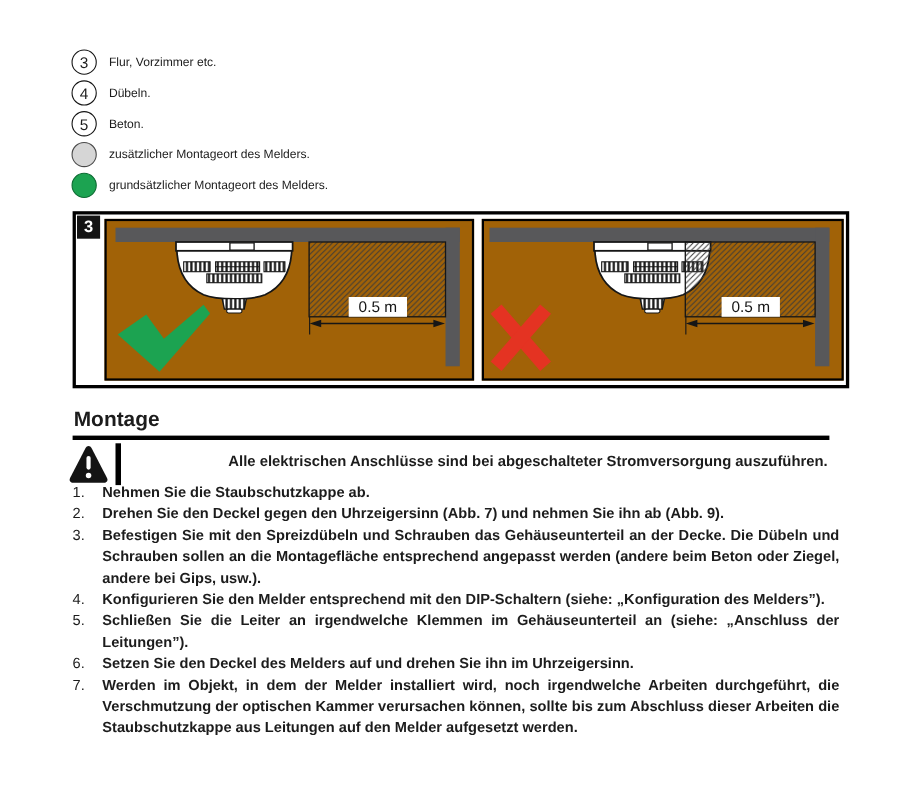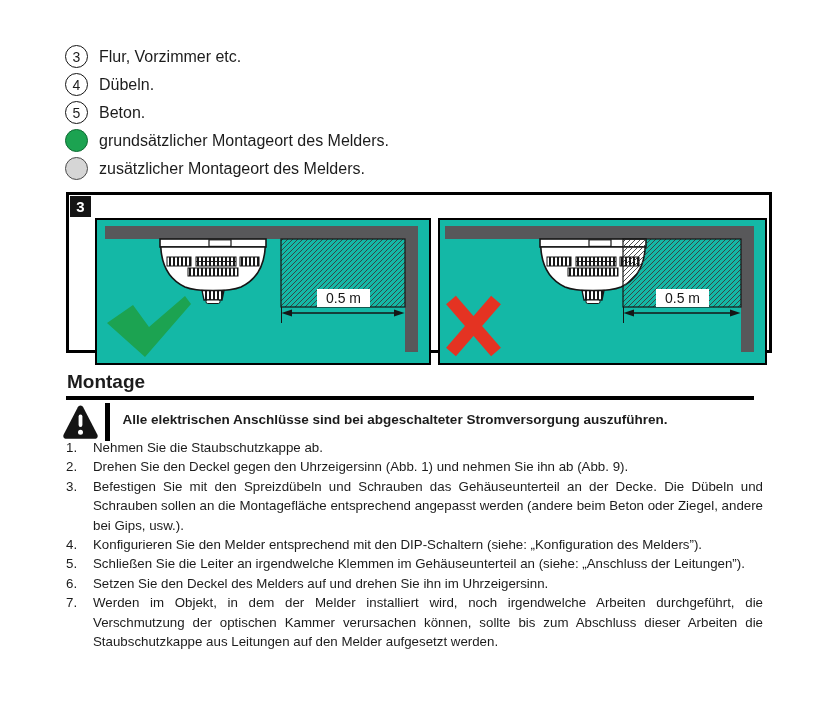--- a/index.html
+++ b/index.html
@@ -9,46 +9,46 @@
   
   .legend{position:absolute;left:65px;top:45px;display:flex;flex-direction:column;gap:5px;}
   .legend-row{display:flex;align-items:center;gap:11px;height:23px;}
   .lmark{flex:0 0 auto;box-sizing:border-box;}
   .circle{width:23px;height:23px;border:1.7px solid #141414;border-radius:50%;
           display:flex;align-items:center;justify-content:center;
           font-size:14px;font-weight:400;background:#fff;}
   .dot{width:23px;height:23px;border-radius:50%;}
   .dot-green{background:#1CA351;border:1.4px solid #0e6b33;}
   .dot-gray{background:#d6d6d6;border:1.6px solid #4a4a4a;}
-  .ltext{font-size:16px;}
+  .ltext{font-size:11px;}
 
   
   .figure{position:absolute;left:66px;top:192px;width:706px;height:161px;
           border:3px solid #000;box-sizing:border-box;background:#fff;}
   .fig-label{position:absolute;left:1px;top:1px;width:21px;height:21px;background:#141414;
              color:#fff;font-weight:bold;font-size:15px;display:flex;
              align-items:center;justify-content:center;}
-  .panel{position:absolute;top:23px;height:147px;border:2px solid #000;
-         box-sizing:border-box;background:#14b8a6;}
+  .panel{position:absolute;top:4px;height:147px;border:2px solid #000;
+         box-sizing:border-box;background:#a16207;}
   .panel-left{left:26px;width:336px;}
   .panel-right{left:369px;width:329px;}
   .panel svg{display:block;width:100%;height:100%;}
 
   
   .sec-title{position:absolute;left:67px;top:371px;margin:0;font-size:19px;font-weight:bold;text-align:center;}
   .sec-rule{position:absolute;left:66px;top:396px;width:688px;height:4px;background:#000;}
 
   .warning{position:absolute;left:62px;top:403px;display:flex;align-items:flex-start;}
   .warn-icon{flex:0 0 auto;}
   .warn-bar{flex:0 0 auto;width:4.5px;height:38px;background:#000;margin-left:6px;}
-  .warn-text{margin:9px 0 0 13px;font-size:13.5px;font-weight:bold;width:630px;}
+  .warn-text{margin:9px 0 0 13px;font-size:13.5px;font-weight:bold;width:630px;text-align:right;}
 
   .steps{position:absolute;left:66px;top:438px;width:697px;margin:0;padding:0;list-style:none;}
   .step{display:grid;grid-template-columns:27px 1fr;font-size:13.3px;line-height:19.4px;}
-  .step .t{text-align:justify;}
+  .step .t{text-align:justify;font-weight:bold;}
 </style>
 </head>
 <body>
 
 <div class="page">
 
   <div class="legend">
     <div class="legend-row">
       <span class="lmark circle">
           <span>3</span>
@@ -61,26 +61,26 @@
         </span>
       <span class="ltext">Dübeln.</span>
     </div>
     <div class="legend-row">
       <span class="lmark circle">
           <span>5</span>
         </span>
       <span class="ltext">Beton.</span>
     </div>
     <div class="legend-row">
+      <span class="lmark dot dot-gray"></span>
+      <span class="ltext">zusätzlicher Montageort des Melders.</span>
+    </div>
+    <div class="legend-row">
       <span class="lmark dot dot-green"></span>
       <span class="ltext">grundsätzlicher Montageort des Melders.</span>
-    </div>
-    <div class="legend-row">
-      <span class="lmark dot dot-gray"></span>
-      <span class="ltext">zusätzlicher Montageort des Melders.</span>
     </div>
   </div>
 
   <div class="figure">
     <div class="fig-label">3</div>
 
     <div class="panel panel-left">
       <svg viewBox="0 0 332 143">
         <defs>
           <pattern id="hatch" width="5" height="5" patternUnits="userSpaceOnUse">
@@ -169,21 +169,21 @@
     <p class="warn-text">Alle elektrischen Anschlüsse sind bei abgeschalteter Stromversorgung auszuführen.</p>
   </div>
 
   <ol class="steps">
     <li class="step">
       <span class="n">1.</span>
       <span class="t">Nehmen Sie die Staubschutzkappe ab.</span>
     </li>
     <li class="step">
       <span class="n">2.</span>
-      <span class="t">Drehen Sie den Deckel gegen den Uhrzeigersinn (Abb. 1) und nehmen Sie ihn ab (Abb. 9).</span>
+      <span class="t">Drehen Sie den Deckel gegen den Uhrzeigersinn (Abb. 7) und nehmen Sie ihn ab (Abb. 9).</span>
     </li>
     <li class="step">
       <span class="n">3.</span>
       <span class="t">Befestigen Sie mit den Spreizdübeln und Schrauben das Gehäuseunterteil an der Decke. Die Dübeln und Schrauben sollen an die Montagefläche entsprechend angepasst werden (andere beim Beton oder Ziegel, andere bei Gips, usw.).</span>
     </li>
     <li class="step">
       <span class="n">4.</span>
       <span class="t">Konfigurieren Sie den Melder entsprechend mit den DIP-Schaltern (siehe: „Konfiguration des Melders”).</span>
     </li>
     <li class="step">

